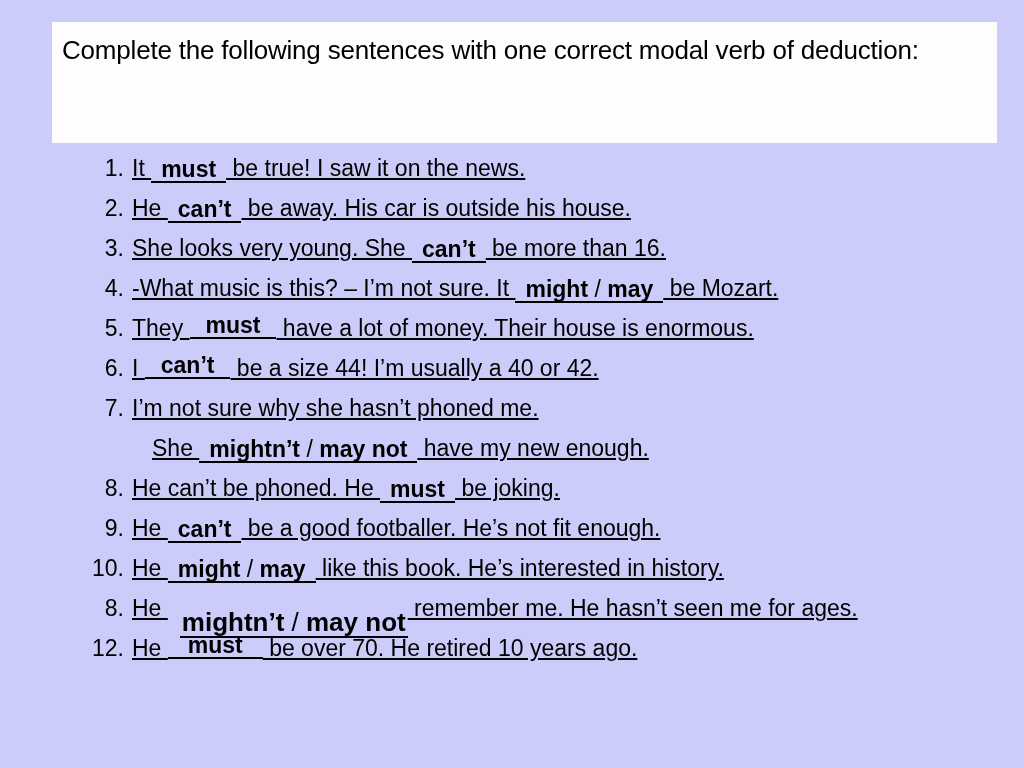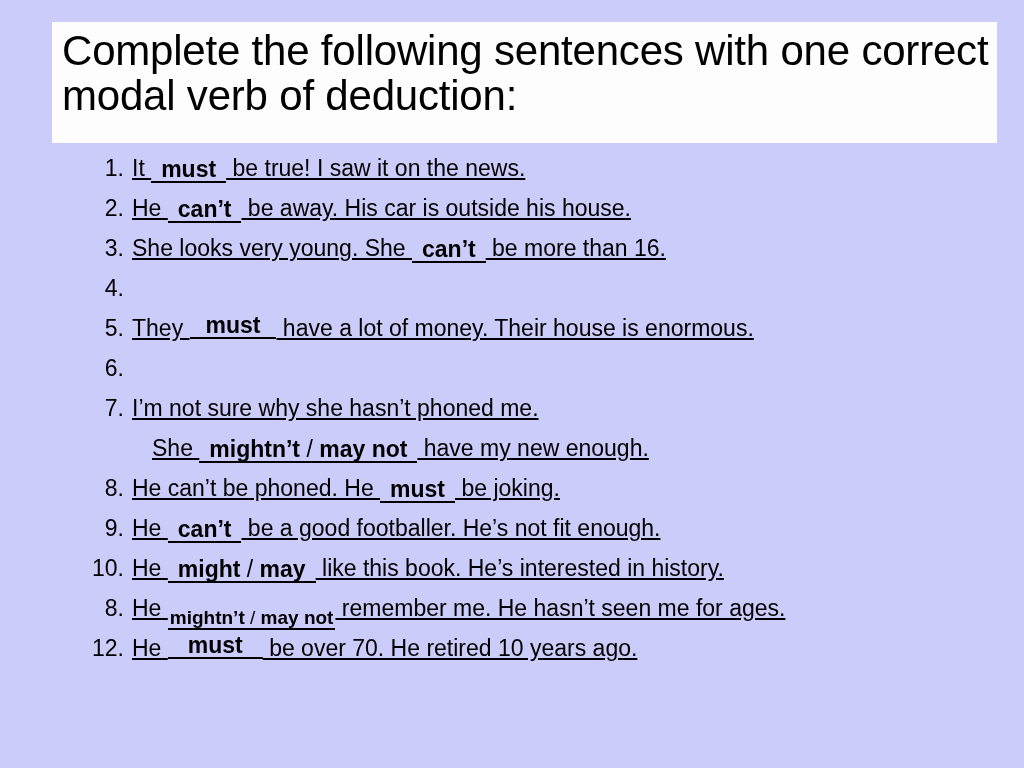--- a/index.html
+++ b/index.html
@@ -23,21 +23,21 @@
     position: absolute;
     left: 52px;
     top: 22px;
     width: 945px;
     height: 121px;
     background: #fdfdfd;
     box-sizing: border-box;
     padding: 6px 0 0 10px;
   }
   .title-text {
-    font-size: 42px;
+    font-size: 26px;
     line-height: 45px;
     color: #000000;
     font-weight: normal;
     letter-spacing: -0.2px;
     white-space: pre-wrap;
   }
   .list {
     position: absolute;
     left: 0;
     top: 148px;
@@ -83,21 +83,21 @@
     display: inline-block;
     line-height: 1.05;
     padding: 0 4px;
     position: relative;
     top: 1px;
   }
   
   .ans.pad-wide { padding: 0 10px; }
   .ans.raised { position: relative; top: -3px; padding: 0 16px; }
   .ans.raised-sm { position: relative; top: -3px; padding: 0 20px; }
-  .ans.tight { padding: 0 2px; font-size: 19px; top: 8px; }
+  .ans.tight { padding: 0 2px; font-size: 26px; top: 15px; margin-left: 12px; }
   .ans .slash {
     font-weight: normal;
   }
   .sp { white-space: pre; }
 </style>
 </head>
 <body>
 
 <div class="slide">
 
@@ -117,29 +117,31 @@
       <span class="sentence"><span class="sp">He </span><span class="ans pad-wide">can’t</span><span class="sp"> be away. His car is outside his house.</span></span>
     </div>
 
     <div class="item">
       <span class="num">3.</span>
       <span class="sentence"><span class="sp">She looks very young. She </span><span class="ans pad-wide">can’t</span><span class="sp"> be more than 16.</span></span>
     </div>
 
     <div class="item">
       <span class="num">4.</span>
+      <span class="sentence"><span class="sp">-What music is this? – I’m not sure. It </span><span class="ans pad-wide"><span>might</span><span class="slash"> / </span><span>may</span></span><span class="sp"> be Mozart.</span></span>
     </div>
 
     <div class="item">
       <span class="num">5.</span>
       <span class="sentence"><span class="sp">They </span><span class="ans raised">must</span><span class="sp"> have a lot of money. Their house is enormous.</span></span>
     </div>
 
     <div class="item">
       <span class="num">6.</span>
+      <span class="sentence"><span class="sp">I </span><span class="ans raised">can’t</span><span class="sp"> be a size 44! I’m usually a 40 or 42.</span></span>
     </div>
 
     <div class="item">
       <span class="num">7.</span>
       <span class="sentence">I’m not sure why she hasn’t phoned me.</span>
     </div>
 
     <div class="sub-line">
       <span class="num"></span>
       <span class="sentence"><span class="sp">She </span><span class="ans pad-wide"><span>mightn’t</span><span class="slash"> / </span><span>may not</span></span><span class="sp"> have my new enough.</span></span>

